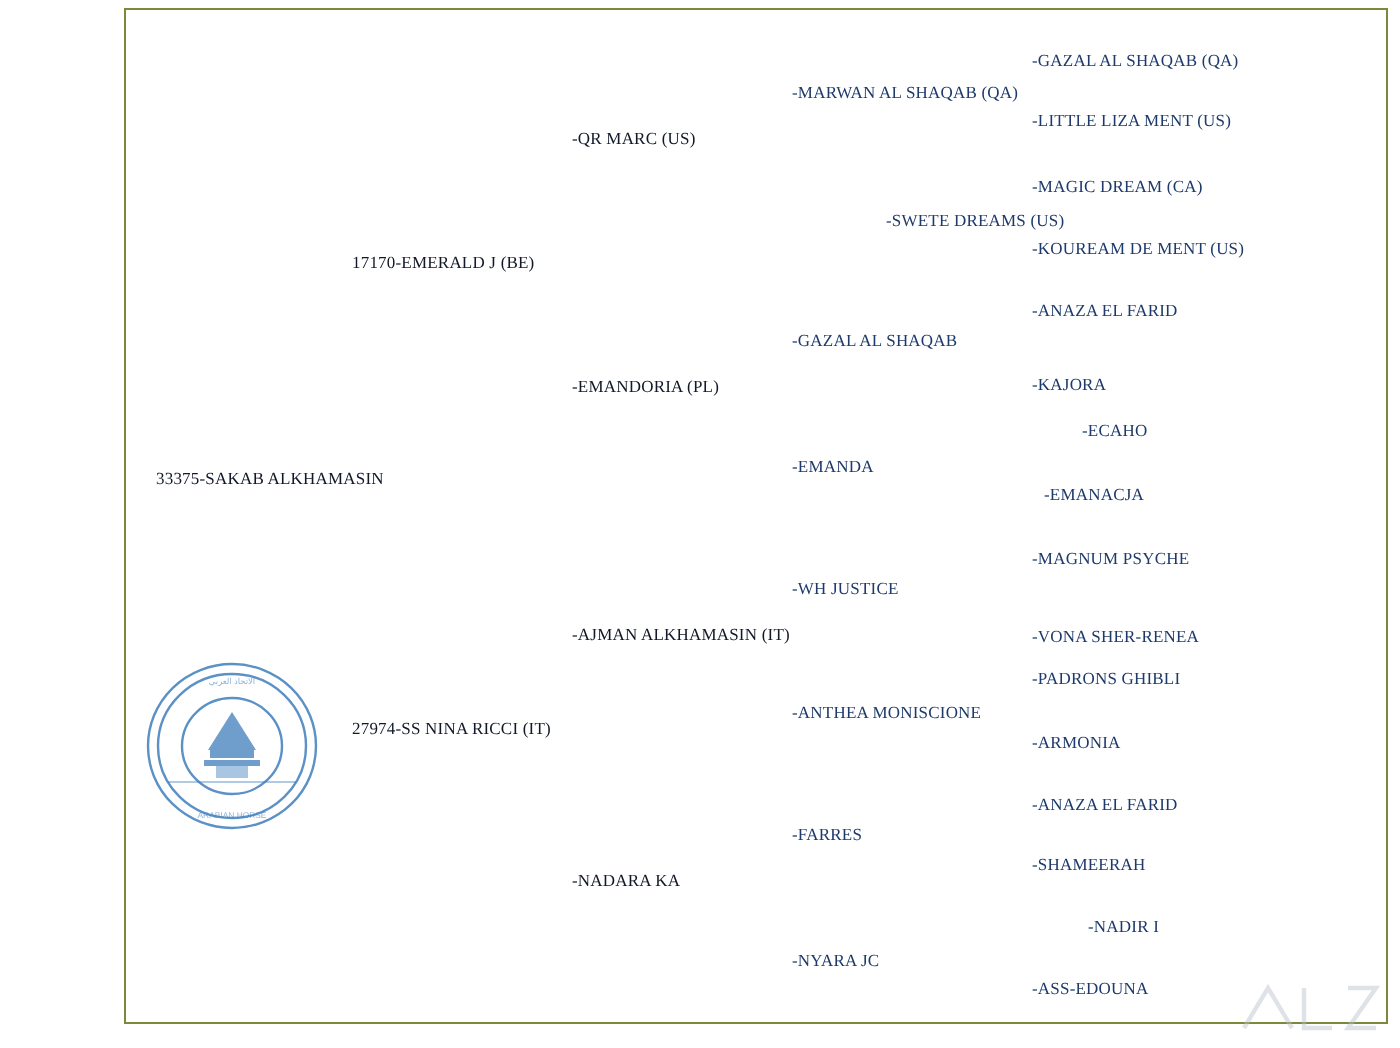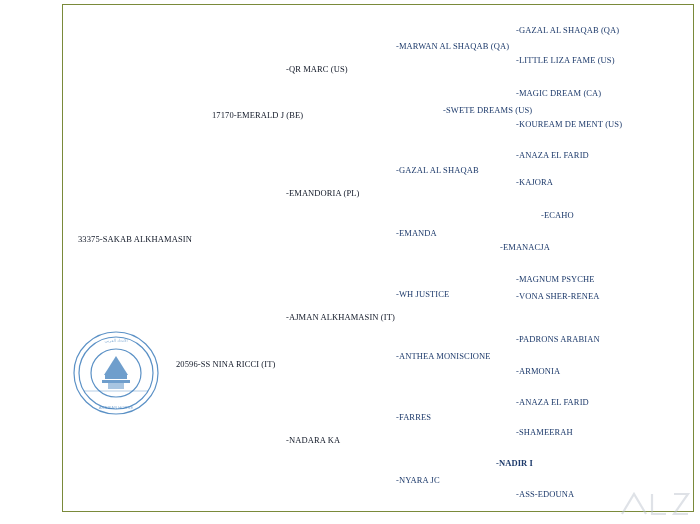--- a/index.html
+++ b/index.html
@@ -60,49 +60,49 @@
 </style>
 </head>
 <body>
 
 <div id="page">
 
   <div id="border"></div>
 
   <div id="nodes">
       <div class="node gen0" style="left: 66px; top: 234px;">33375-SAKAB ALKHAMASIN</div>
-      <div class="node gen1" style="left: 176px; top: 110px; margin-left: 36px;">17170-EMERALD J (BE)</div>
-      <div class="node gen1" style="left: 176px; top: 359px;">20596-SS NINA RICCI (IT)</div>
+      <div class="node gen1" style="left: 176px; top: 126px;">17170-EMERALD J (BE)</div>
+      <div class="node gen1" style="left: 176px; top: 359px;">27974-SS NINA RICCI (IT)</div>
       <div class="node gen2" style="left: 286px; top: 64px;">-QR MARC (US)</div>
       <div class="node gen2" style="left: 286px; top: 188px;">-EMANDORIA (PL)</div>
       <div class="node gen2" style="left: 286px; top: 312px;">-AJMAN ALKHAMASIN (IT)</div>
       <div class="node gen2" style="left: 286px; top: 435px;">-NADARA KA</div>
       <div class="node gen3" style="left: 396px; top: 41px;">-MARWAN AL SHAQAB (QA)</div>
       <div class="node gen3" style="left: 396px; top: 105px; margin-left: 47px;">-SWETE DREAMS (US)</div>
       <div class="node gen3" style="left: 396px; top: 165px;">-GAZAL AL SHAQAB</div>
       <div class="node gen3" style="left: 396px; top: 228px;">-EMANDA</div>
       <div class="node gen3" style="left: 396px; top: 289px;">-WH JUSTICE</div>
       <div class="node gen3" style="left: 396px; top: 351px;">-ANTHEA MONISCIONE</div>
       <div class="node gen3" style="left: 396px; top: 412px;">-FARRES</div>
       <div class="node gen3" style="left: 396px; top: 475px;">-NYARA JC</div>
       <div class="node gen4" style="left: 516px; top: 25px;">-GAZAL AL SHAQAB (QA)</div>
-      <div class="node gen4" style="left: 516px; top: 55px;">-LITTLE LIZA FAME (US)</div>
+      <div class="node gen4" style="left: 516px; top: 55px;">-LITTLE LIZA MENT (US)</div>
       <div class="node gen4" style="left: 516px; top: 88px;">-MAGIC DREAM (CA)</div>
       <div class="node gen4" style="left: 516px; top: 119px;">-KOUREAM DE MENT (US)</div>
       <div class="node gen4" style="left: 516px; top: 150px;">-ANAZA EL FARID</div>
-      <div class="node gen4" style="left: 516px; top: 177px;">-KAJORA</div>
+      <div class="node gen4" style="left: 516px; top: 187px;">-KAJORA</div>
       <div class="node gen4" style="left: 541px; top: 210px;">-ECAHO</div>
-      <div class="node gen4" style="left: 500px; top: 242px;">-EMANACJA</div>
+      <div class="node gen4" style="left: 522px; top: 242px;">-EMANACJA</div>
       <div class="node gen4" style="left: 516px; top: 274px;">-MAGNUM PSYCHE</div>
-      <div class="node gen4" style="left: 516px; top: 291px; text-align: right;">-VONA SHER-RENEA</div>
-      <div class="node gen4" style="left: 516px; top: 334px;">-PADRONS ARABIAN</div>
+      <div class="node gen4" style="left: 516px; top: 313px; text-align: right;">-VONA SHER-RENEA</div>
+      <div class="node gen4" style="left: 516px; top: 334px;">-PADRONS GHIBLI</div>
       <div class="node gen4" style="left: 516px; top: 366px;">-ARMONIA</div>
       <div class="node gen4" style="left: 516px; top: 397px;">-ANAZA EL FARID</div>
       <div class="node gen4" style="left: 516px; top: 427px;">-SHAMEERAH</div>
-      <div class="node gen4" style="left: 496px; top: 458px; font-weight: bold;">-NADIR I</div>
+      <div class="node gen4" style="left: 544px; top: 458px;">-NADIR I</div>
       <div class="node gen4" style="left: 516px; top: 489px;">-ASS-EDOUNA</div>
     </div>
 
   <div id="seal">
     <svg viewBox="0 0 88 88" width="88" height="88" aria-hidden="true">
       <g fill="none" stroke="#3f7ebc" stroke-width="1.2" opacity="0.85">
         <ellipse cx="44" cy="44" rx="42" ry="41"></ellipse>
         <ellipse cx="44" cy="44" rx="37" ry="36"></ellipse>
         <ellipse cx="44" cy="44" rx="25" ry="24"></ellipse>
       </g>

